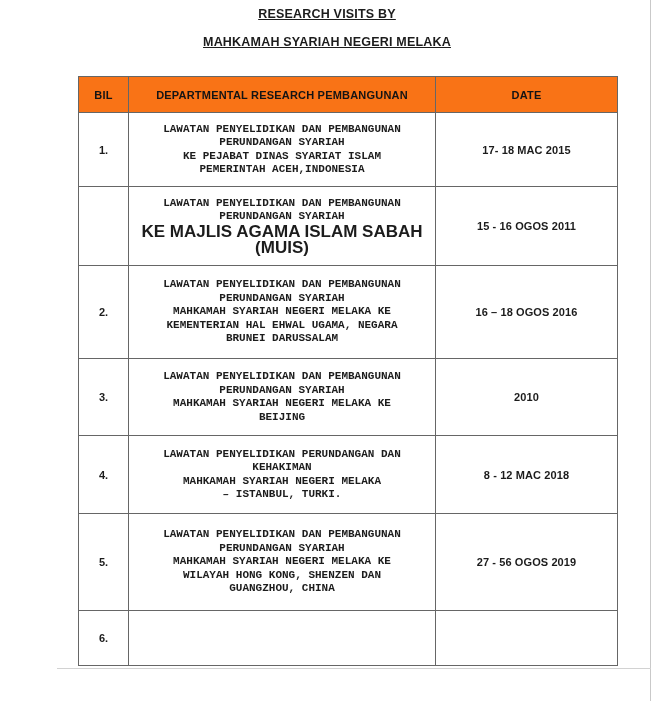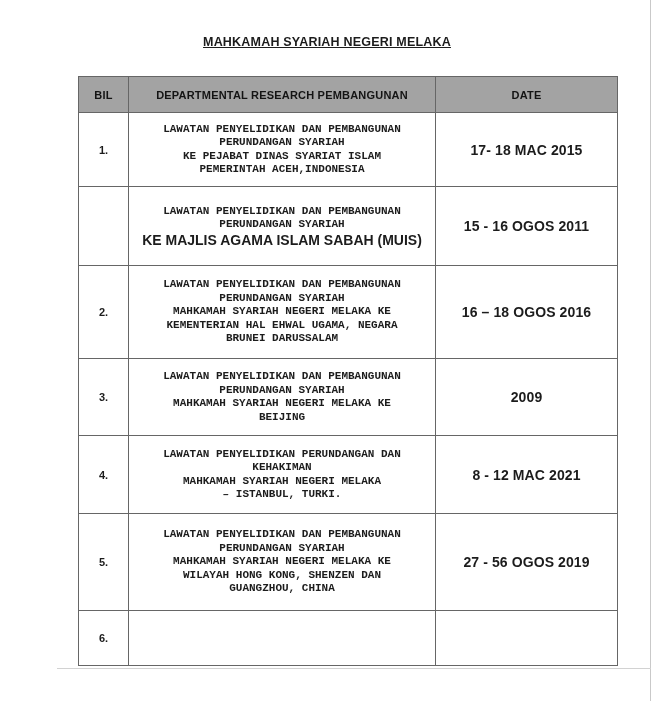--- a/index.html
+++ b/index.html
@@ -40,21 +40,21 @@
   }
   table.visits td, table.visits th {
     border: 1px solid #666666;
     font-weight: bold;
     text-align: center;
     vertical-align: middle;
     padding: 2px 6px;
     overflow: hidden;
   }
   table.visits th {
-    background: #a3a3a3;
+    background: #f97316;
     font-size: 11px;
     letter-spacing: 0.2px;
     color: #141414;
   }
   .col-bil  { width: 50px; }
   .col-act  { width: 307px; }
   .col-date { width: 182px; }
 
   tr.tr-h { height: 36px; }
   tr.tr-1 { height: 74px; }
@@ -70,26 +70,26 @@
   }
   td.act-cell {
     font-size: 11px;
     line-height: 13.5px;
   }
   .act-text {
     white-space: pre-line;
     font-family: Liberation Mono, monospace;
   }
   .act-text-large {
-    font-size: 14px;
+    font-size: 17px;
     line-height: 16px;
     white-space: pre-line;
   }
   td.date-cell {
-    font-size: 14px;
+    font-size: 11px;
     letter-spacing: 0.1px;
   }
 
   .page-edge-right {
     position: absolute;
     left: 650px;
     top: 0;
     width: 1px;
     height: 701px;
     background: #c9c9c9;
@@ -101,20 +101,21 @@
     width: 594px;
     height: 1px;
     background: #d2d2d2;
   }
 </style>
 </head>
 <body>
 
 <div id="page">
 
+  <div id="title-line1" class="doc-title">RESEARCH VISITS BY</div>
   <div id="title-line2" class="doc-title">MAHKAMAH SYARIAH NEGERI MELAKA</div>
 
   <table class="visits">
     <colgroup>
       <col class="col-bil">
       <col class="col-act">
       <col class="col-date">
     </colgroup>
     <tbody>
       <tr class="tr-h">
@@ -157,32 +158,32 @@
       </tr>
 
       <tr class="tr-4">
         <td class="bil-cell">3.</td>
         <td class="act-cell">
           <div class="act-text">LAWATAN PENYELIDIKAN DAN PEMBANGUNAN
 PERUNDANGAN SYARIAH
 MAHKAMAH SYARIAH NEGERI MELAKA KE
 BEIJING</div>
         </td>
-        <td class="date-cell">2009</td>
+        <td class="date-cell">2010</td>
       </tr>
 
       <tr class="tr-5">
         <td class="bil-cell">4.</td>
         <td class="act-cell">
           <div class="act-text">LAWATAN PENYELIDIKAN PERUNDANGAN DAN
 KEHAKIMAN
 MAHKAMAH SYARIAH NEGERI MELAKA
 – ISTANBUL, TURKI.</div>
         </td>
-        <td class="date-cell">8 - 12 MAC 2021</td>
+        <td class="date-cell">8 - 12 MAC 2018</td>
       </tr>
 
       <tr class="tr-6">
         <td class="bil-cell">5.</td>
         <td class="act-cell">
           <div class="act-text">LAWATAN PENYELIDIKAN DAN PEMBANGUNAN
 PERUNDANGAN SYARIAH
 MAHKAMAH SYARIAH NEGERI MELAKA KE
 WILAYAH HONG KONG, SHENZEN DAN
 GUANGZHOU, CHINA</div>

